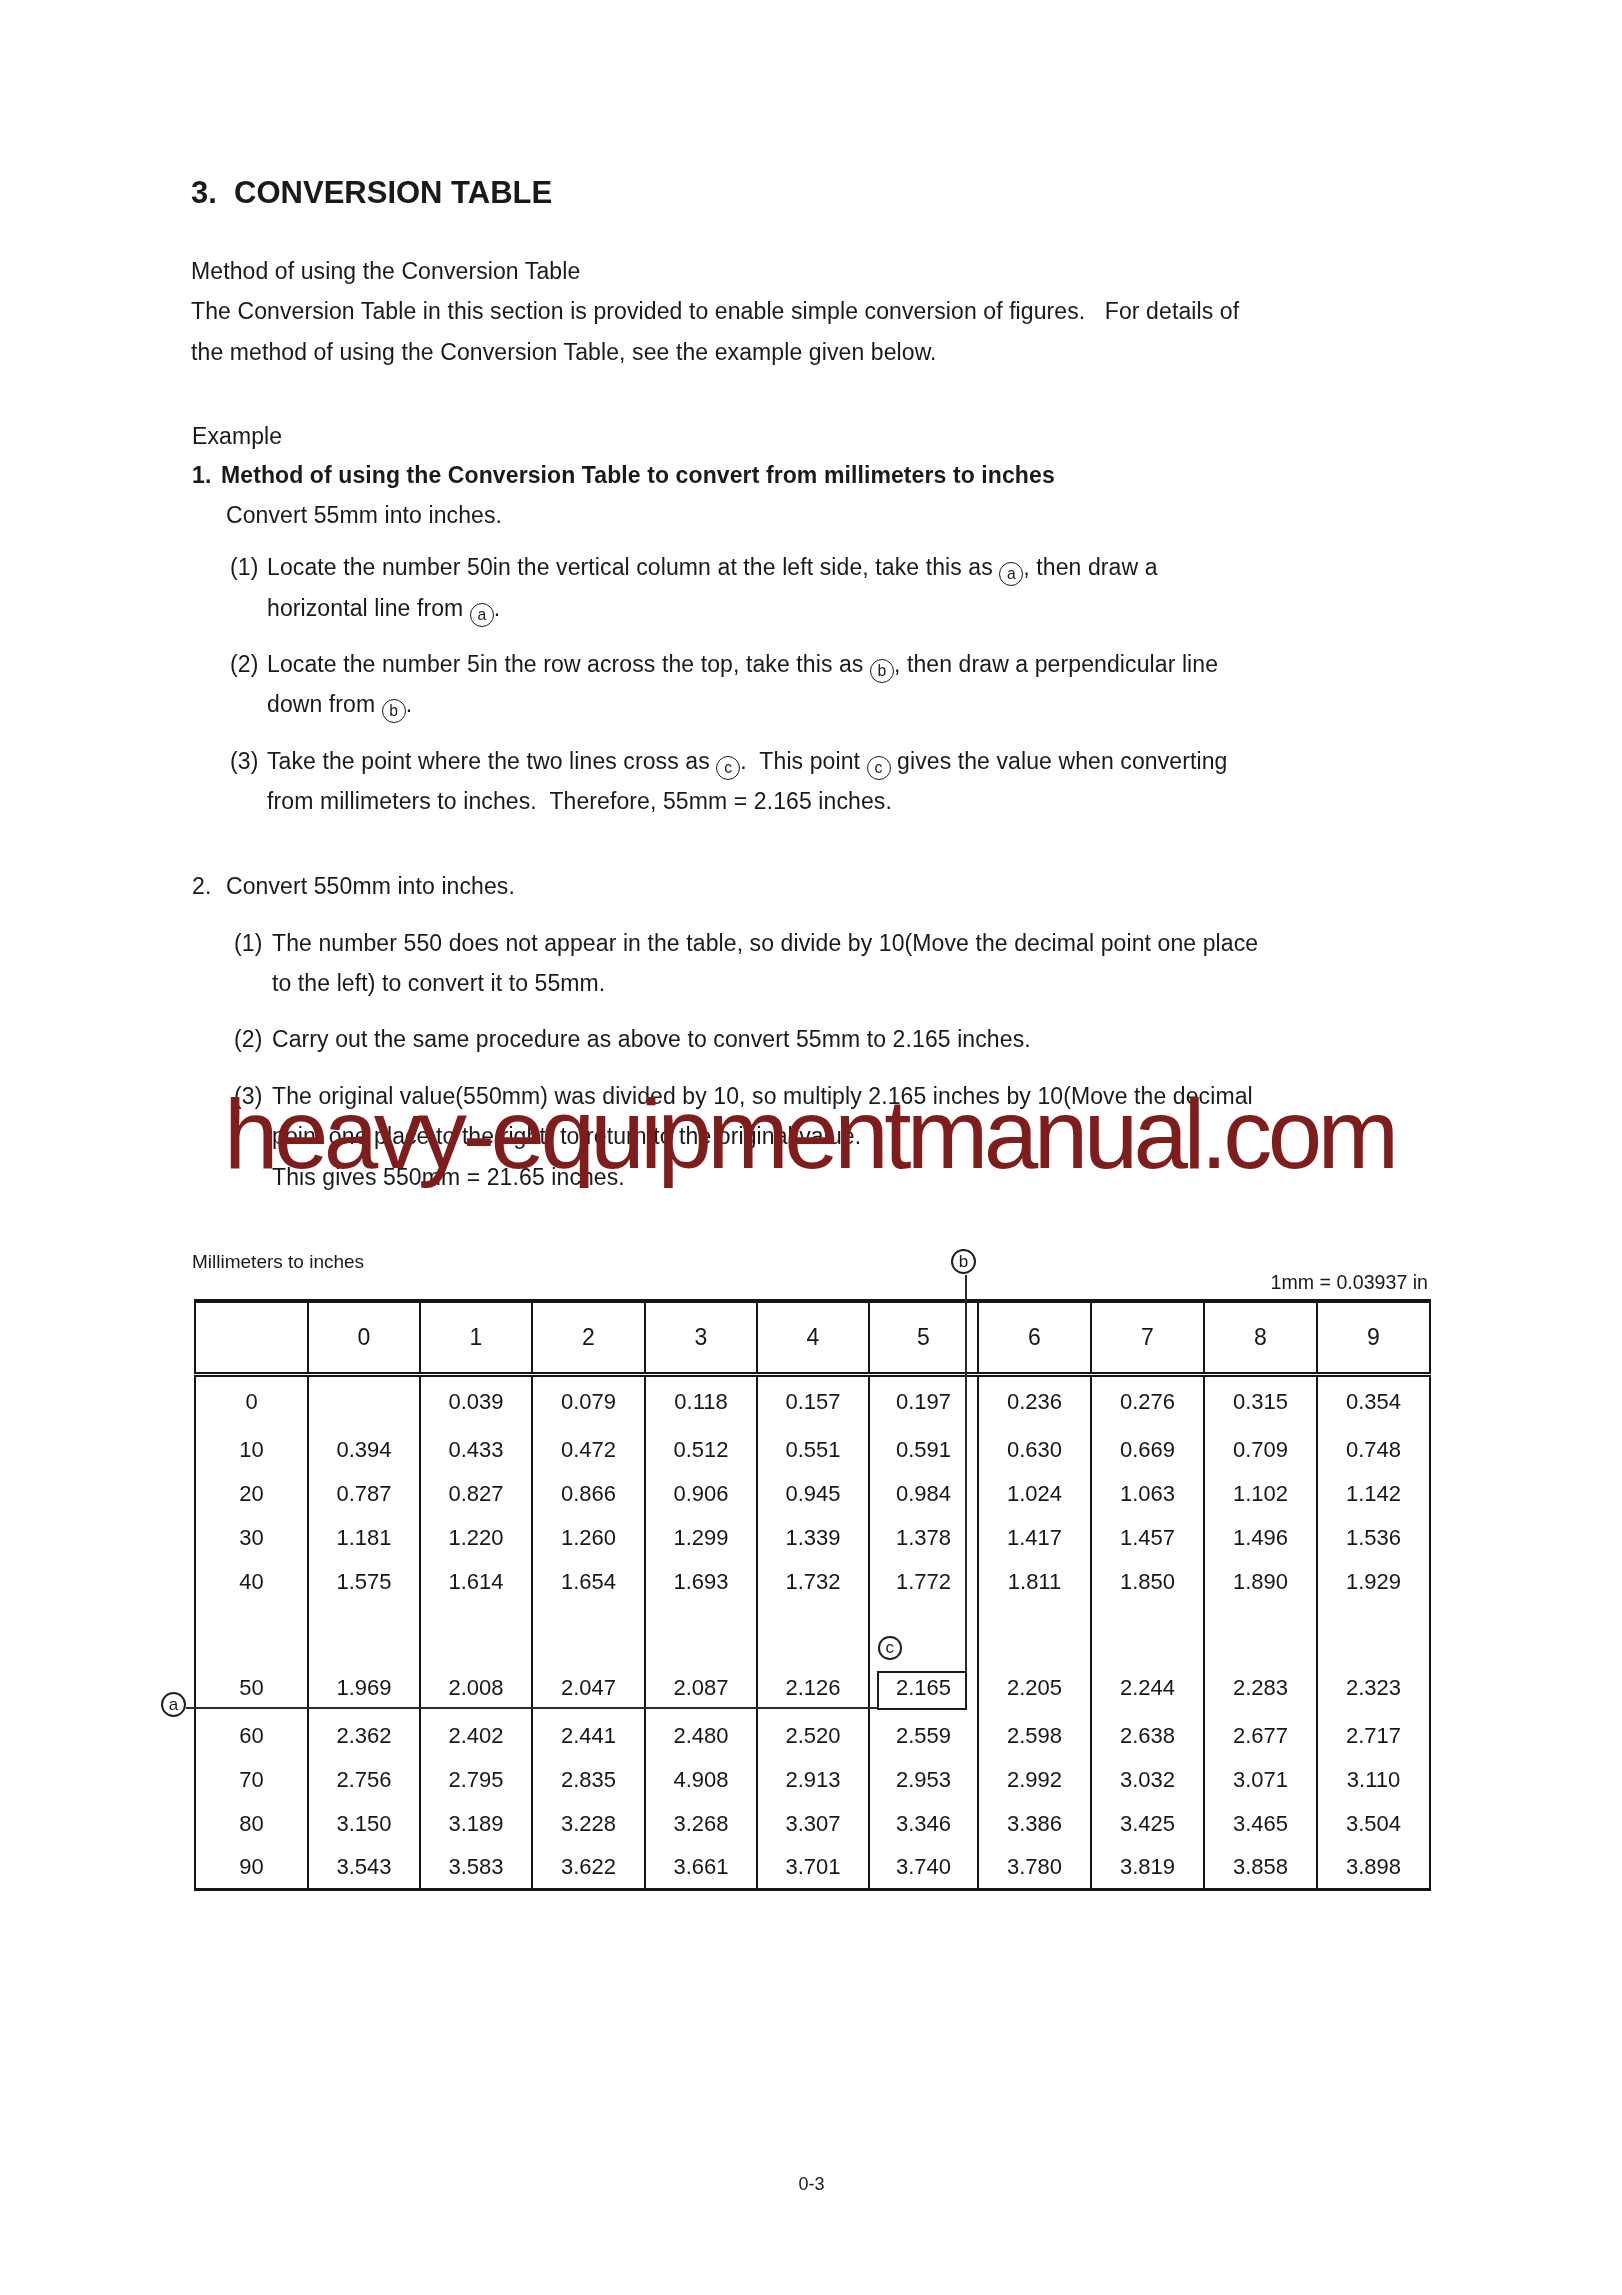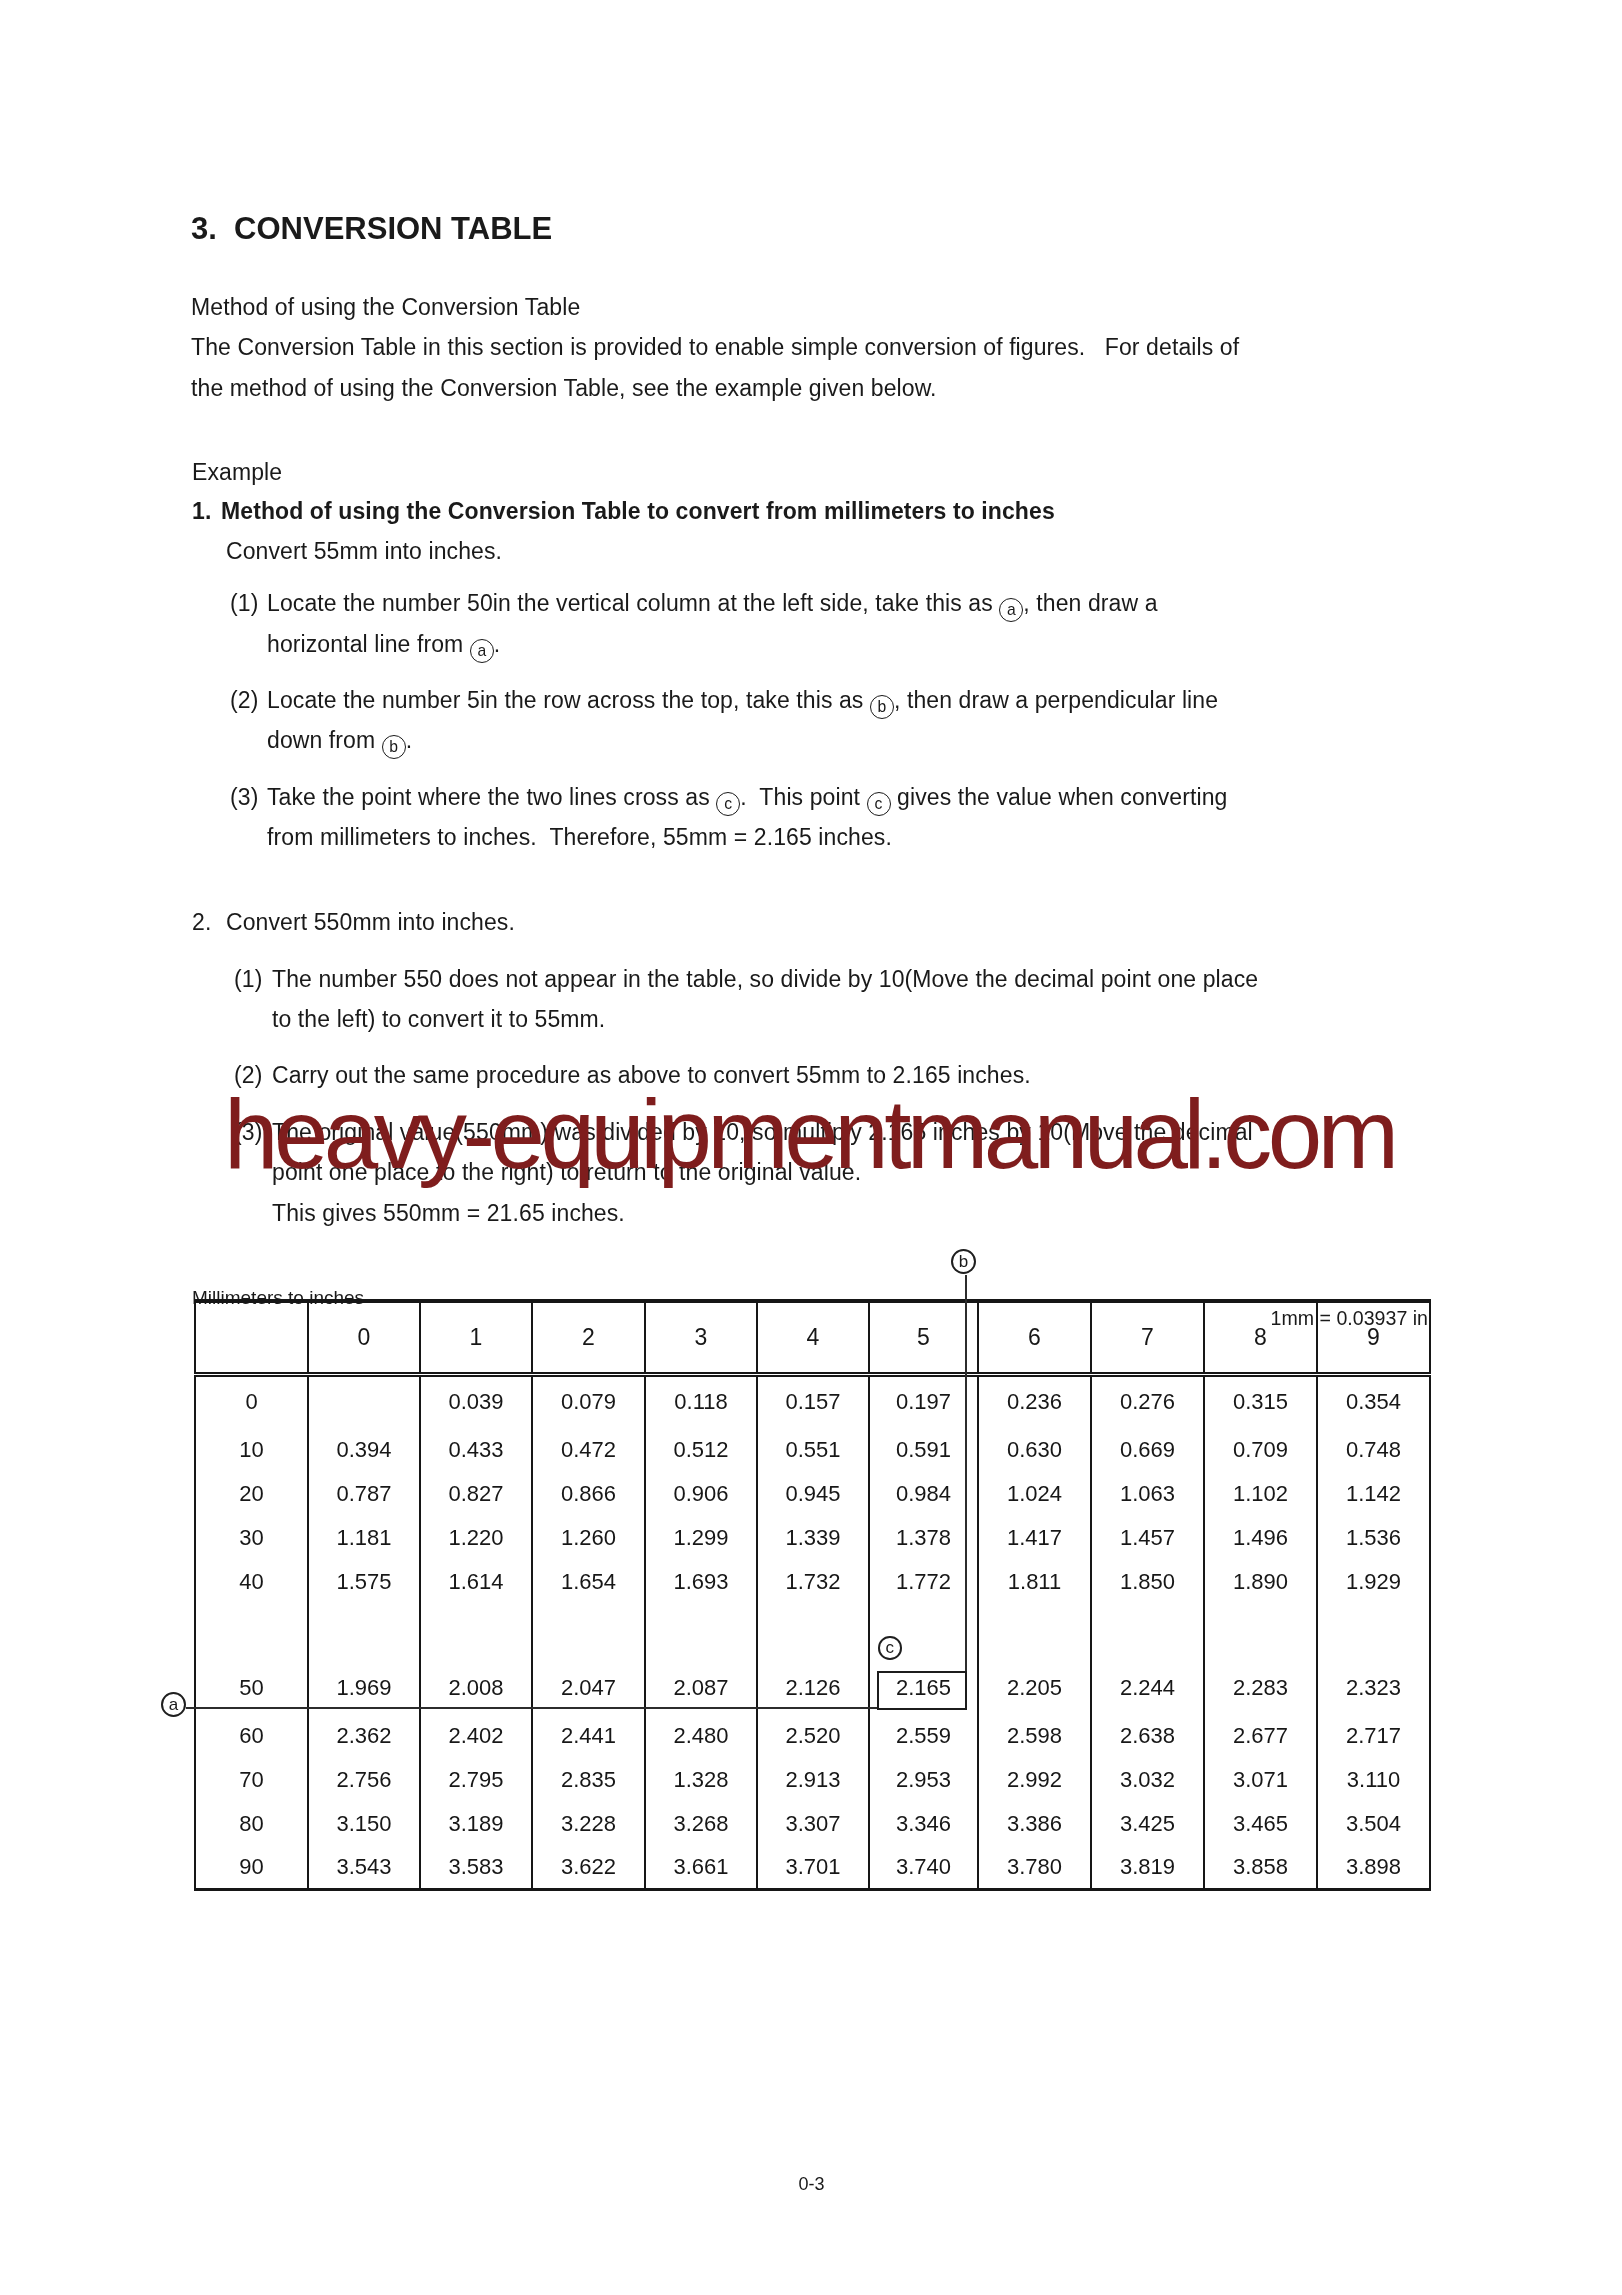--- a/index.html
+++ b/index.html
@@ -5,21 +5,21 @@
   html,body{margin:0;padding:0;background:#ffffff;}
   .page{
     position:relative;
     width:1623px;
     height:2295px;
     background:#ffffff;
     font-family:"Liberation Sans", sans-serif;
     color:#1a1a1a;
     overflow:hidden;
   }
-  .abs{position:absolute;white-space:pre;margin-top:36px;}
+  .abs{position:absolute;white-space:pre;}
   .doc-title{
     font-size:31px;
     font-weight:bold;
     letter-spacing:0px;
   }
   .body-line{
     font-size:23px;
     line-height:29px;
     letter-spacing:0.1px;
   }
@@ -304,21 +304,21 @@
           <td>2.598</td>
           <td>2.638</td>
           <td>2.677</td>
           <td>2.717</td>
         </tr>
         <tr>
           <td>70</td>
           <td>2.756</td>
           <td>2.795</td>
           <td>2.835</td>
-          <td>1.328</td>
+          <td>4.908</td>
           <td>2.913</td>
           <td>2.953</td>
           <td>2.992</td>
           <td>3.032</td>
           <td>3.071</td>
           <td>3.110</td>
         </tr>
         <tr>
           <td>80</td>
           <td>3.150</td>

